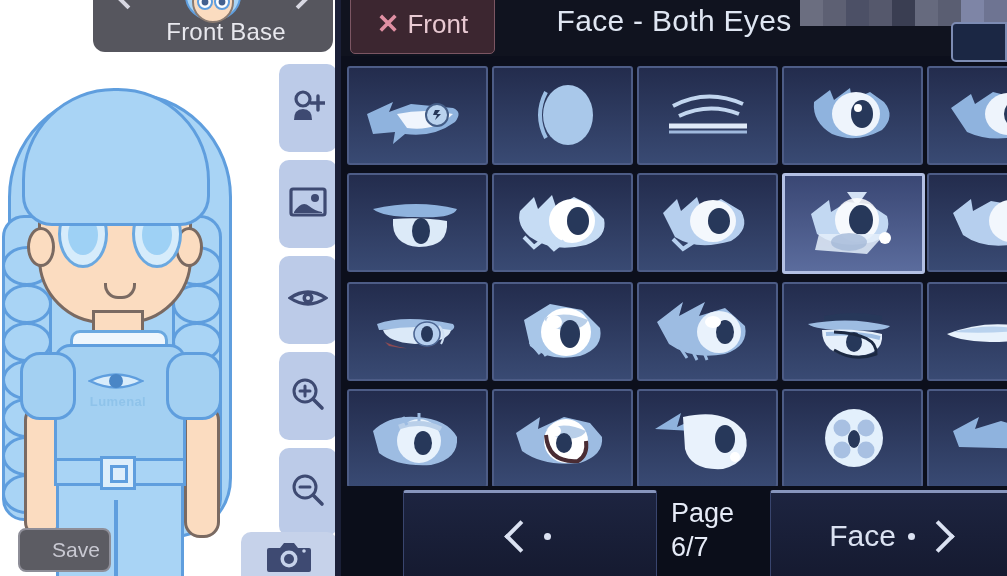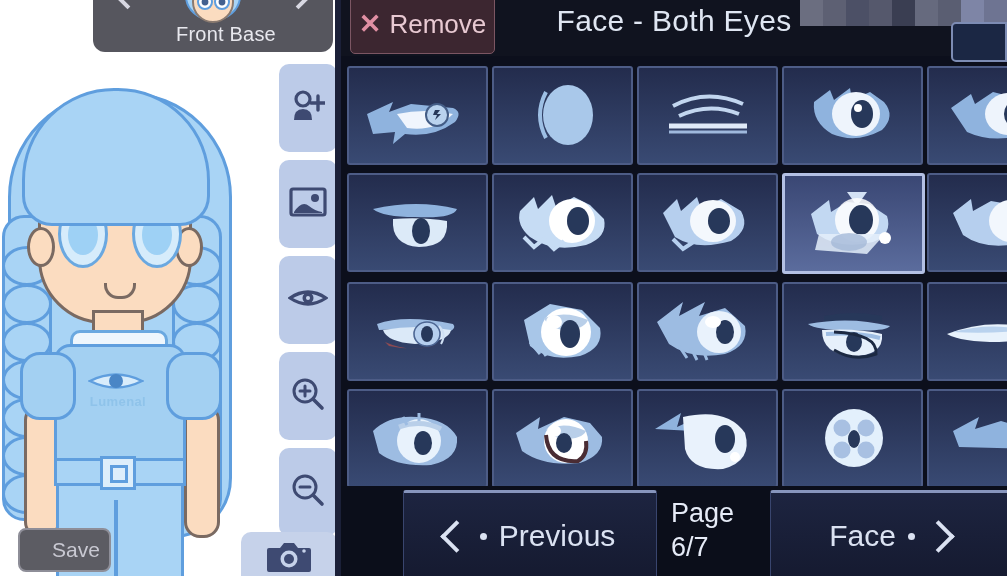--- a/index.html
+++ b/index.html
@@ -38,21 +38,21 @@
   .shirt-eye{left:88px;top:368px;width:56px;height:26px;}
   .shirt-txt{left:78px;top:394px;width:80px;text-align:center;font-size:13px;font-weight:bold;color:#8fc3ea;letter-spacing:.4px;}
   .belt{left:54px;top:458px;width:126px;height:22px;background:#a9d4f5;border:3px solid #5f9ede;}
   .buckle{left:100px;top:456px;width:30px;height:28px;background:#ddeefb;border:3px solid #5f9ede;}
   .buckle i{position:absolute;left:7px;top:6px;width:12px;height:12px;border:3px solid #5f9ede;}
   .pants{left:56px;top:478px;width:122px;height:100px;background:#a9d4f5;border:3px solid #5f9ede;border-radius:8px 8px 0 0;}
   .legsplit{left:114px;top:500px;width:4px;height:76px;background:#5f9ede;}
 
   
   .basepill{position:absolute;left:93px;top:-18px;width:240px;height:70px;background:#56565e;border-radius:12px;display:flex;align-items:flex-end;justify-content:center;padding-bottom:6px;box-sizing:border-box;}
-  .basepill .lbl{color:#e8e8ee;font-size:20px;letter-spacing:.2px;margin-left:26px;}
+  .basepill .lbl{color:#e8e8ee;font-size:24px;letter-spacing:.2px;margin-left:26px;}
   .basepill .nav{position:absolute;top:2px;display:flex;align-items:center;gap:5px;color:#d8d8e2;}
   .basepill .nav.l{left:24px;} .basepill .nav.r{right:24px;}
   .chev{width:17px;height:17px;border-left:4px solid #d8d8e2;border-bottom:4px solid #d8d8e2;}
   .chev.l{transform:rotate(45deg);} .chev.r{transform:rotate(-135deg);}
   .basehead{position:absolute;left:50%;top:-10px;transform:translateX(-50%);width:60px;height:52px;}
 
   
   .rail{position:absolute;right:4px;top:64px;width:58px;display:flex;flex-direction:column;gap:8px;}
   .tool{width:58px;height:88px;background:#bccbe8;border-radius:10px;display:flex;align-items:center;justify-content:center;}
   .cam-btn{position:absolute;right:4px;bottom:-8px;width:96px;height:52px;background:#c6d2ea;border-radius:10px 10px 0 0;display:flex;align-items:center;justify-content:center;}
@@ -244,21 +244,21 @@
     </div>
   </div>
   <div class="panel-edge"></div>
 
   <div class="editor">
 
     <div class="hdr">
       <div class="hdr-title">Face - Both Eyes</div>
       <div class="remove-btn">
         <span class="remove-x">✕</span>
-        <span class="remove-lbl">Remove</span>
+        <span class="remove-lbl">Front</span>
       </div>
       <div class="censor">
         <i style="background:#6b6e80"></i>
           <i style="background:#5d6073"></i>
           <i style="background:#4c5066"></i>
         <i style="background:#55586c"></i>
           <i style="background:#3a3e52"></i>
           <i style="background:#666a7e"></i>
         <i style="background:#5a5e72"></i>
           <i style="background:#7e85a6"></i>
@@ -453,21 +453,20 @@
           <svg viewBox="0 0 137 95">
         <path d="M24 40 L50 26 L46 38 L72 30 L100 38 Q112 48 102 58 L30 56 Z" fill="#8fb3de"></path>
           </svg>
         </div>
     </div>
 
     <div class="foot">
       <div class="nav-btn prev">
         <span class="fchev l"></span>
         <span class="fdot"></span>
-        <span>Previous</span>
       </div>
       <div class="pageinfo">
         <div>Page</div>
         <div>6/7</div>
       </div>
       <div class="nav-btn next">
         <span>Face</span>
         <span class="fdot"></span>
         <span class="fchev r"></span>
       </div>

